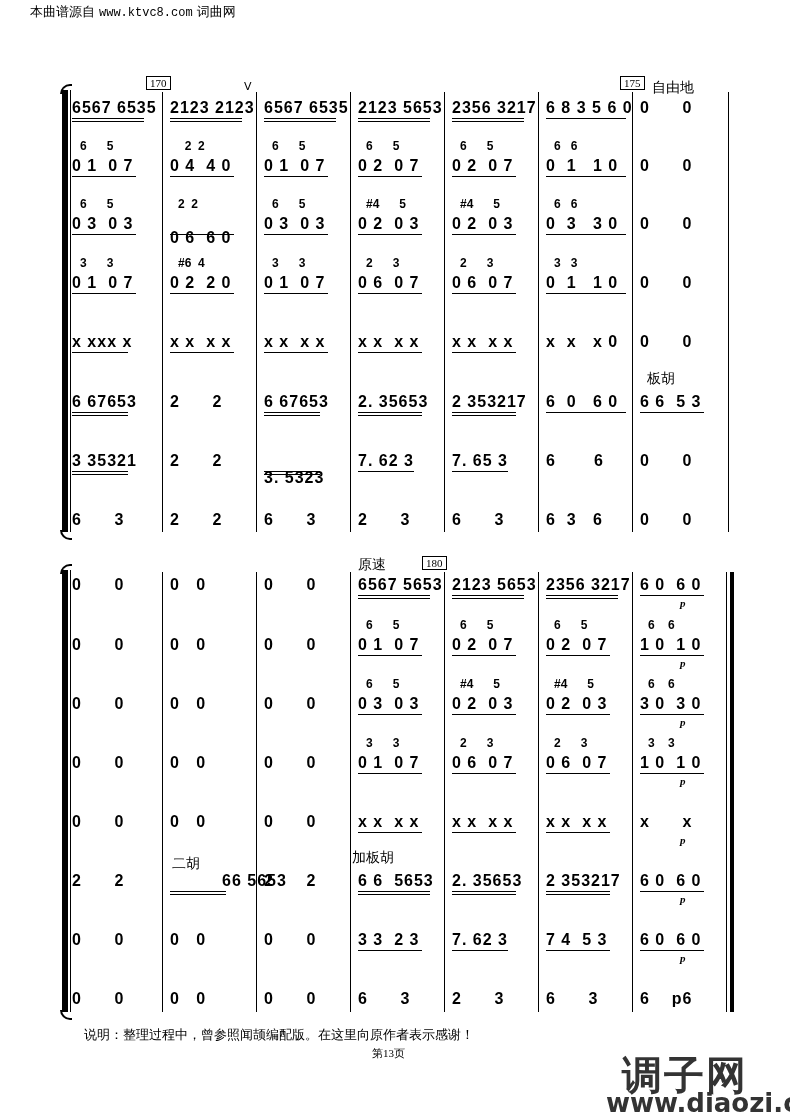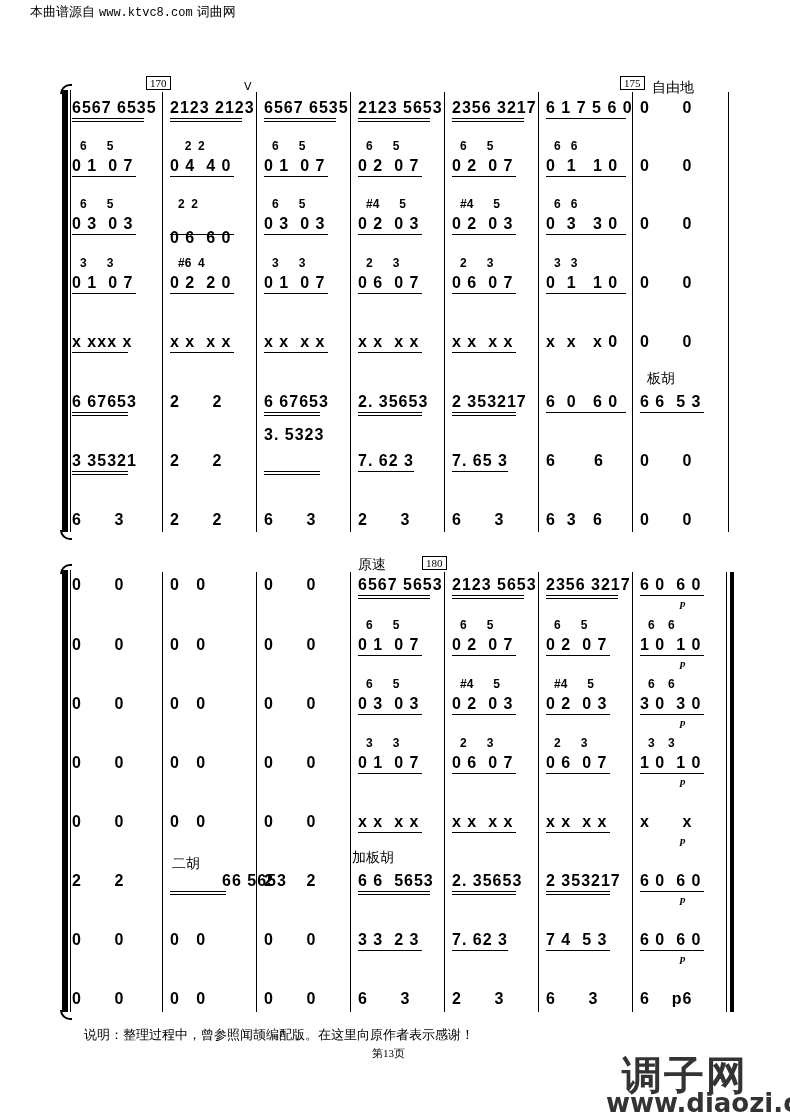--- a/index.html
+++ b/index.html
@@ -56,21 +56,21 @@
       <div class="cell" style="left: 72px; top: 98px;">6567 6535</div>
       <div class="ul2" style="left: 72px; top: 118px; width: 72px;"></div>
       <div class="cell" style="left: 170px; top: 98px;">2123 2123</div>
       <div class="ul2" style="left: 170px; top: 118px; width: 72px;"></div>
       <div class="cell" style="left: 264px; top: 98px;">6567 6535</div>
       <div class="ul2" style="left: 264px; top: 118px; width: 72px;"></div>
       <div class="cell" style="left: 358px; top: 98px;">2123 5653</div>
       <div class="ul2" style="left: 358px; top: 118px; width: 72px;"></div>
       <div class="cell" style="left: 452px; top: 98px;">2356 3217</div>
       <div class="ul2" style="left: 452px; top: 118px; width: 72px;"></div>
-      <div class="cell" style="left: 546px; top: 98px;">6 1 7 5 6 0</div>
+      <div class="cell" style="left: 546px; top: 98px;">6 8 3 5 6 0</div>
       <div class="ul1" style="left: 546px; top: 118px; width: 80px;"></div>
       <div class="cell" style="left: 640px; top: 98px;">0      0</div>
       <div class="cell" style="left: 72px; top: 156px;">0 1  0 7</div>
       <div class="ul1" style="left: 72px; top: 176px; width: 64px;"></div>
       <div class="mark" style="left: 80px; top: 140px;">6      5</div>
       <div class="cell" style="left: 170px; top: 156px;">0 4  4 0</div>
       <div class="ul1" style="left: 170px; top: 176px; width: 64px;"></div>
       <div class="mark" style="left: 178px; top: 140px;">  2  2</div>
       <div class="cell" style="left: 264px; top: 156px;">0 1  0 7</div>
       <div class="ul1" style="left: 264px; top: 176px; width: 64px;"></div>
@@ -144,21 +144,21 @@
       <div class="ul2" style="left: 358px; top: 412px; width: 64px;"></div>
       <div class="cell" style="left: 452px; top: 392px;">2 353217</div>
       <div class="ul2" style="left: 452px; top: 412px; width: 64px;"></div>
       <div class="cell" style="left: 546px; top: 392px;">6  0   6 0</div>
       <div class="ul1" style="left: 546px; top: 412px; width: 80px;"></div>
       <div class="cell" style="left: 640px; top: 392px;">6 6  5 3</div>
       <div class="ul1" style="left: 640px; top: 412px; width: 64px;"></div>
       <div class="cell" style="left: 72px; top: 451px;">3 35321</div>
       <div class="ul2" style="left: 72px; top: 471px; width: 56px;"></div>
       <div class="cell" style="left: 170px; top: 451px;">2      2</div>
-      <div class="cell" style="left: 264px; top: 425px;">3. 5323</div>
+      <div class="cell" style="left: 264px; top: 468px;">3. 5323</div>
       <div class="ul2" style="left: 264px; top: 471px; width: 56px;"></div>
       <div class="cell" style="left: 358px; top: 451px;">7. 62 3</div>
       <div class="ul1" style="left: 358px; top: 471px; width: 56px;"></div>
       <div class="cell" style="left: 452px; top: 451px;">7. 65 3</div>
       <div class="ul1" style="left: 452px; top: 471px; width: 56px;"></div>
       <div class="cell" style="left: 546px; top: 451px;">6       6</div>
       <div class="cell" style="left: 640px; top: 451px;">0      0</div>
       <div class="cell" style="left: 72px; top: 510px;">6      3</div>
       <div class="cell" style="left: 170px; top: 510px;">2      2</div>
       <div class="cell" style="left: 264px; top: 510px;">6      3</div>

